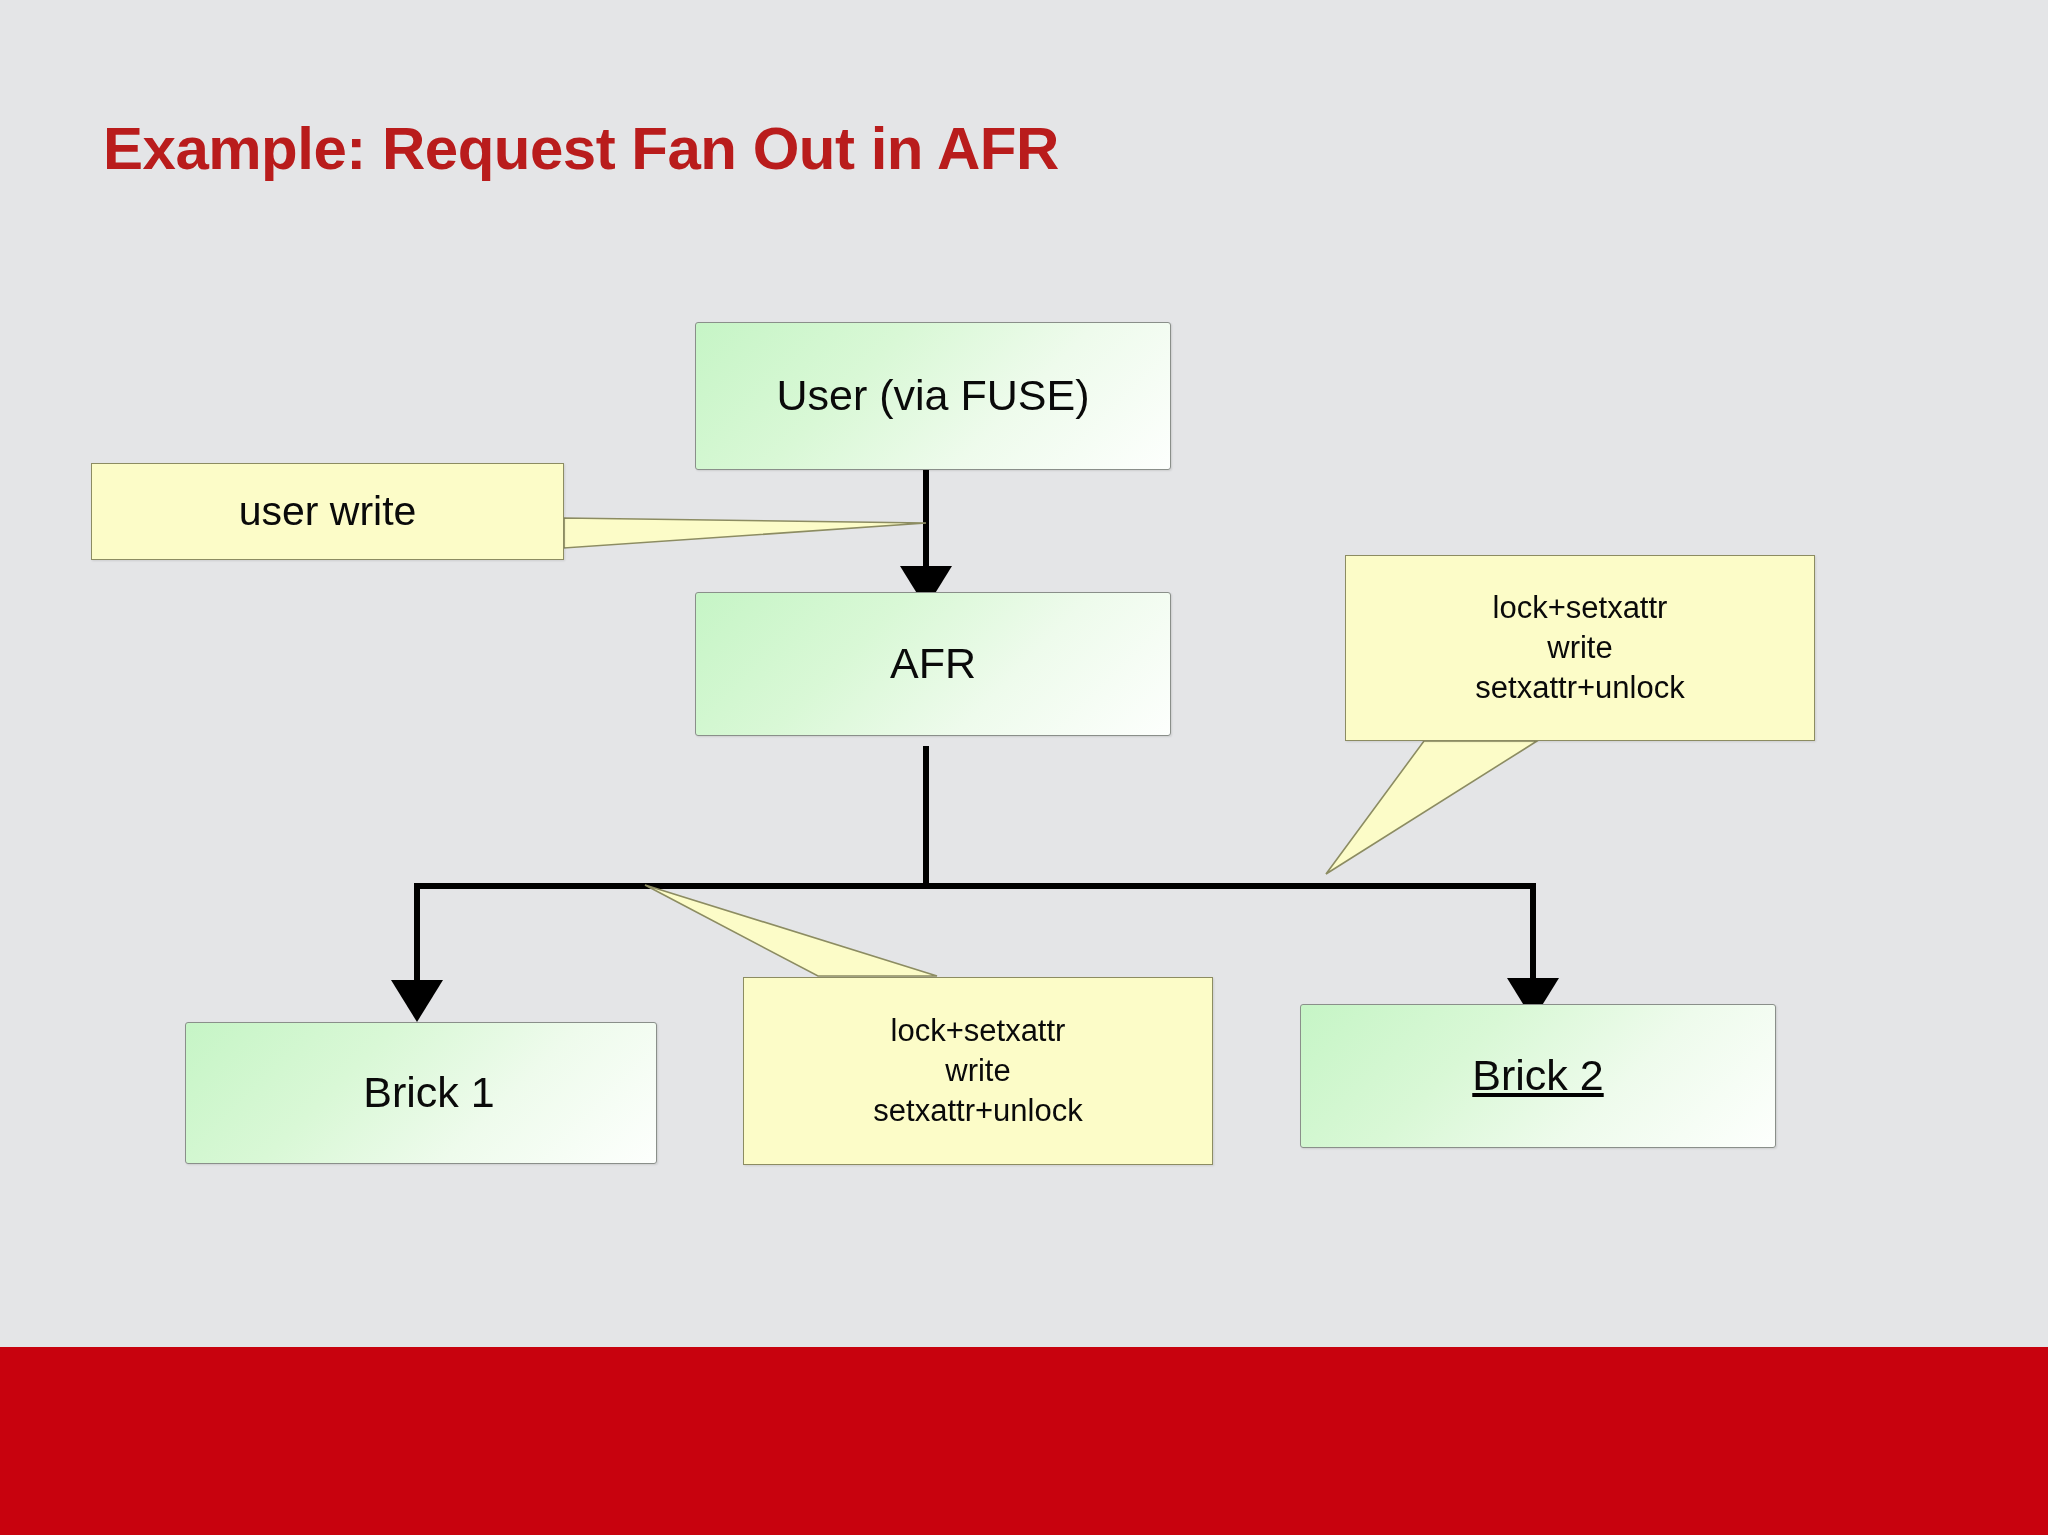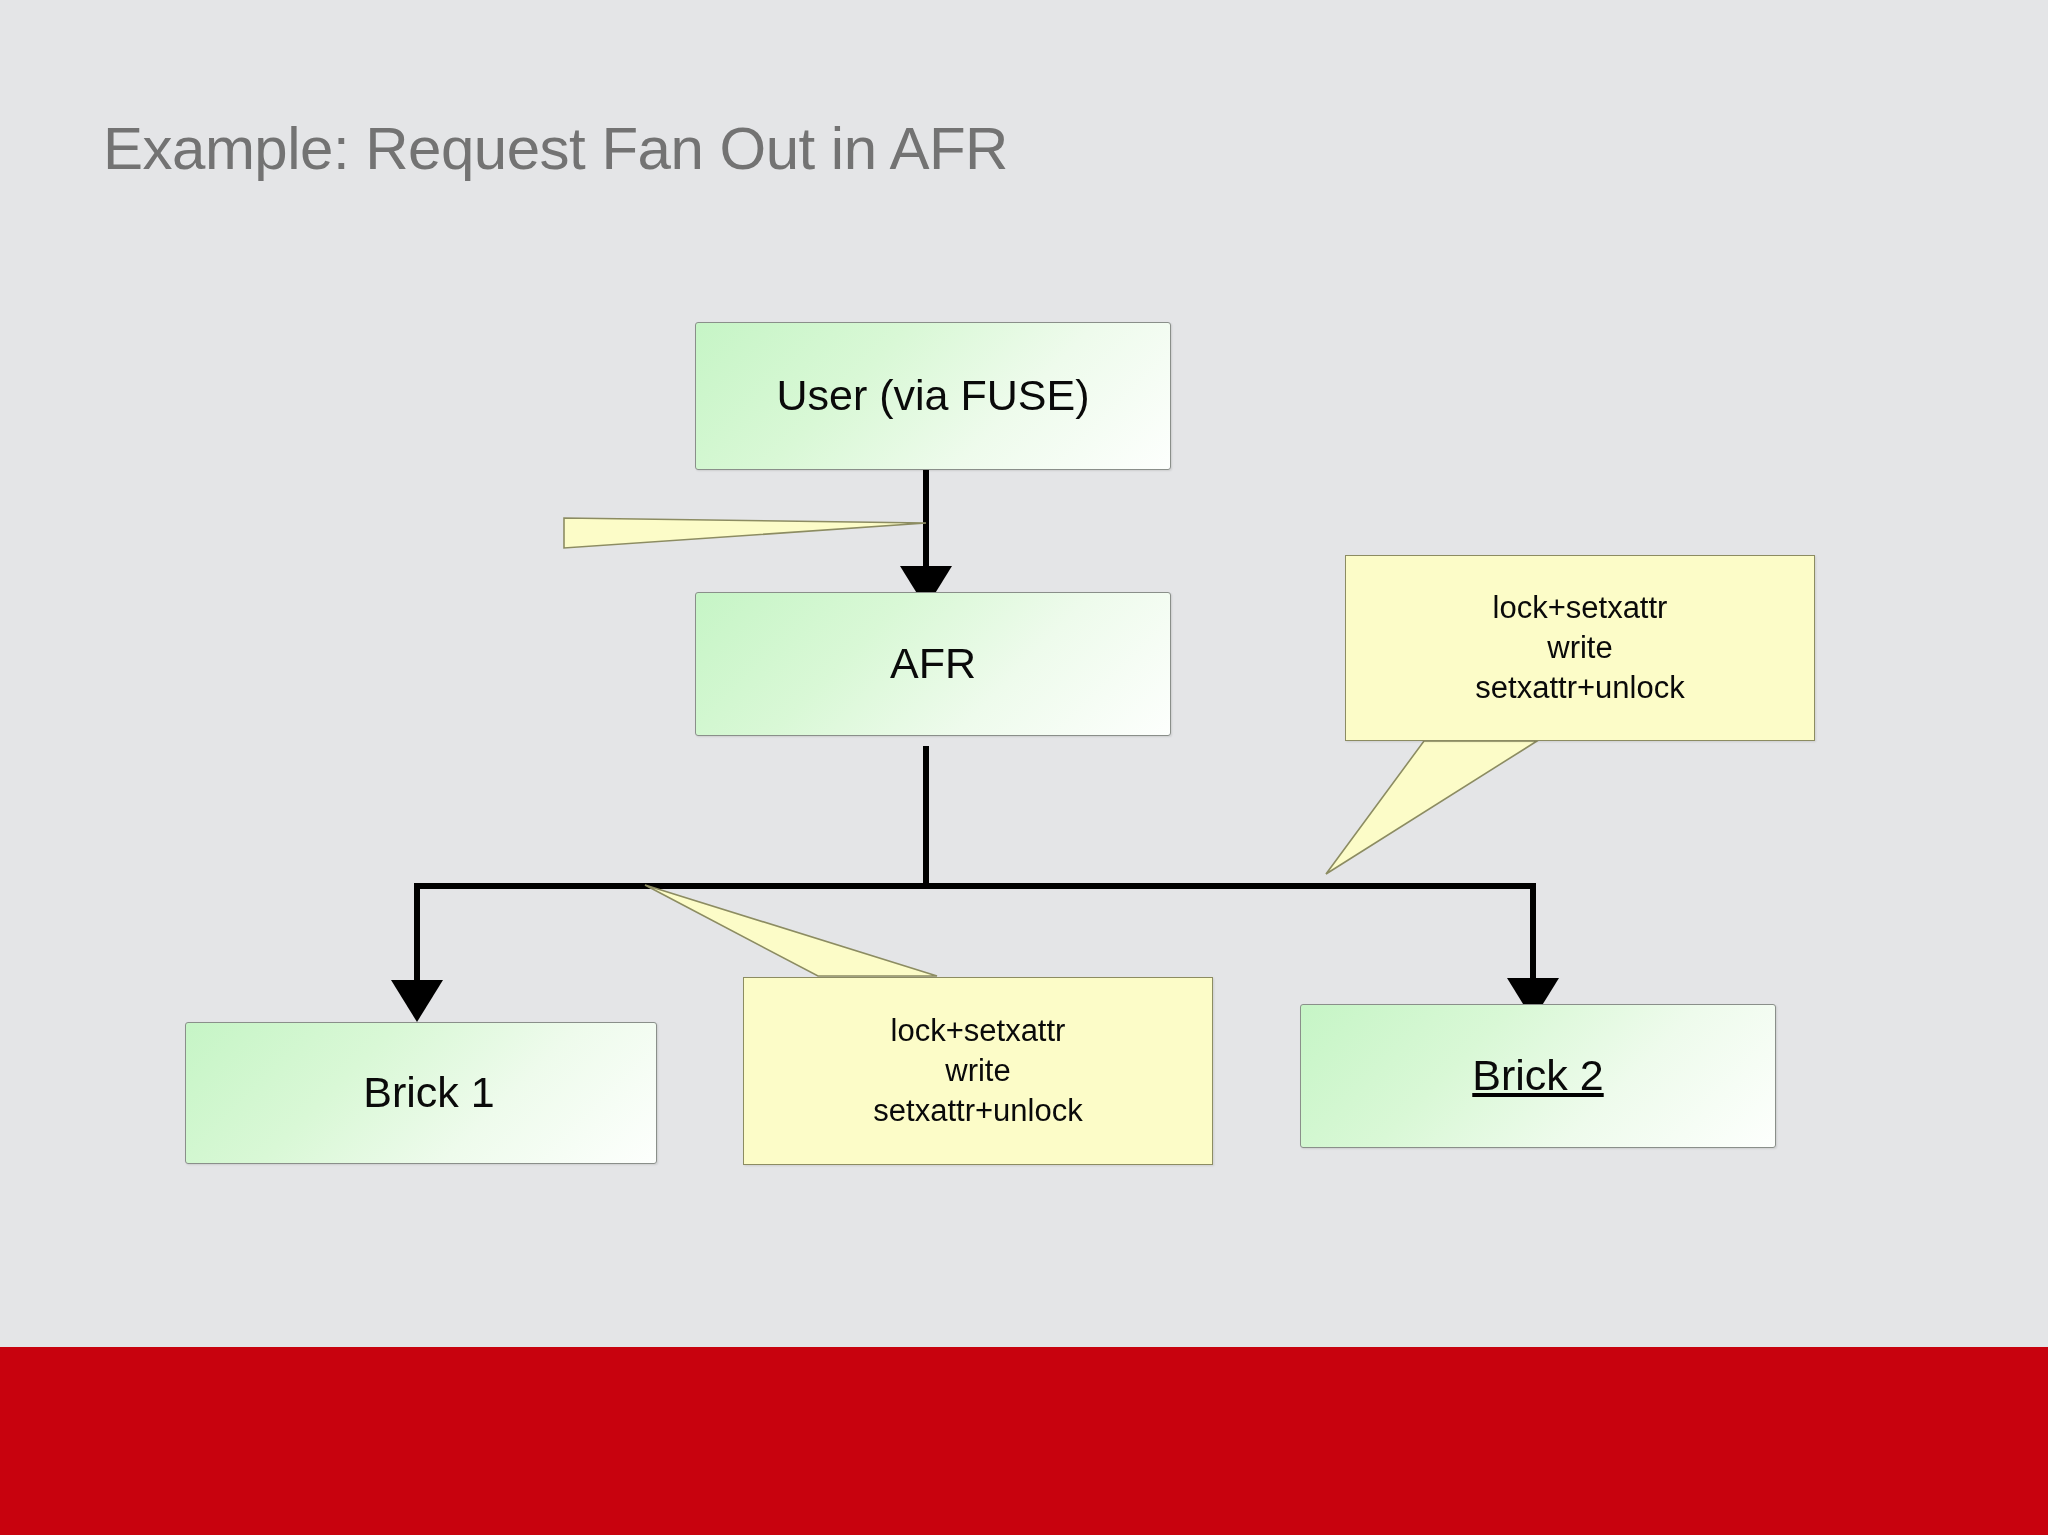--- a/index.html
+++ b/index.html
@@ -24,22 +24,22 @@
     background: #e4e5e7;
   }
 
   
   #slide-title {
     position: absolute;
     left: 103px;
     top: 117px;
     width: 1700px;
     font-size: 60px;
-    font-weight: normal;
-    color: #737373;
+    font-weight: bold;
+    color: #b91c1c;
     letter-spacing: -0.5px;
     line-height: 1.05;
     white-space: nowrap;
   }
 
   
   #footer-band {
     position: absolute;
     left: 0;
     top: 1347px;
@@ -151,20 +151,23 @@
   </div>
 
   <div class="node-box" id="node-brick1">
     <span class="node-label">Brick 1</span>
   </div>
 
   <div class="node-box" id="node-brick2">
     <span class="node-label">Brick 2</span>
   </div>
 
+  <div class="callout-box" id="callout-user-write">
+    <span class="callout-text">user write</span>
+  </div>
 
   <div class="callout-box" id="callout-right-ops">
     <span class="callout-text">lock+setxattr
 write
 setxattr+unlock</span>
   </div>
 
   <div class="callout-box" id="callout-bottom-ops">
     <span class="callout-text">lock+setxattr
 write

